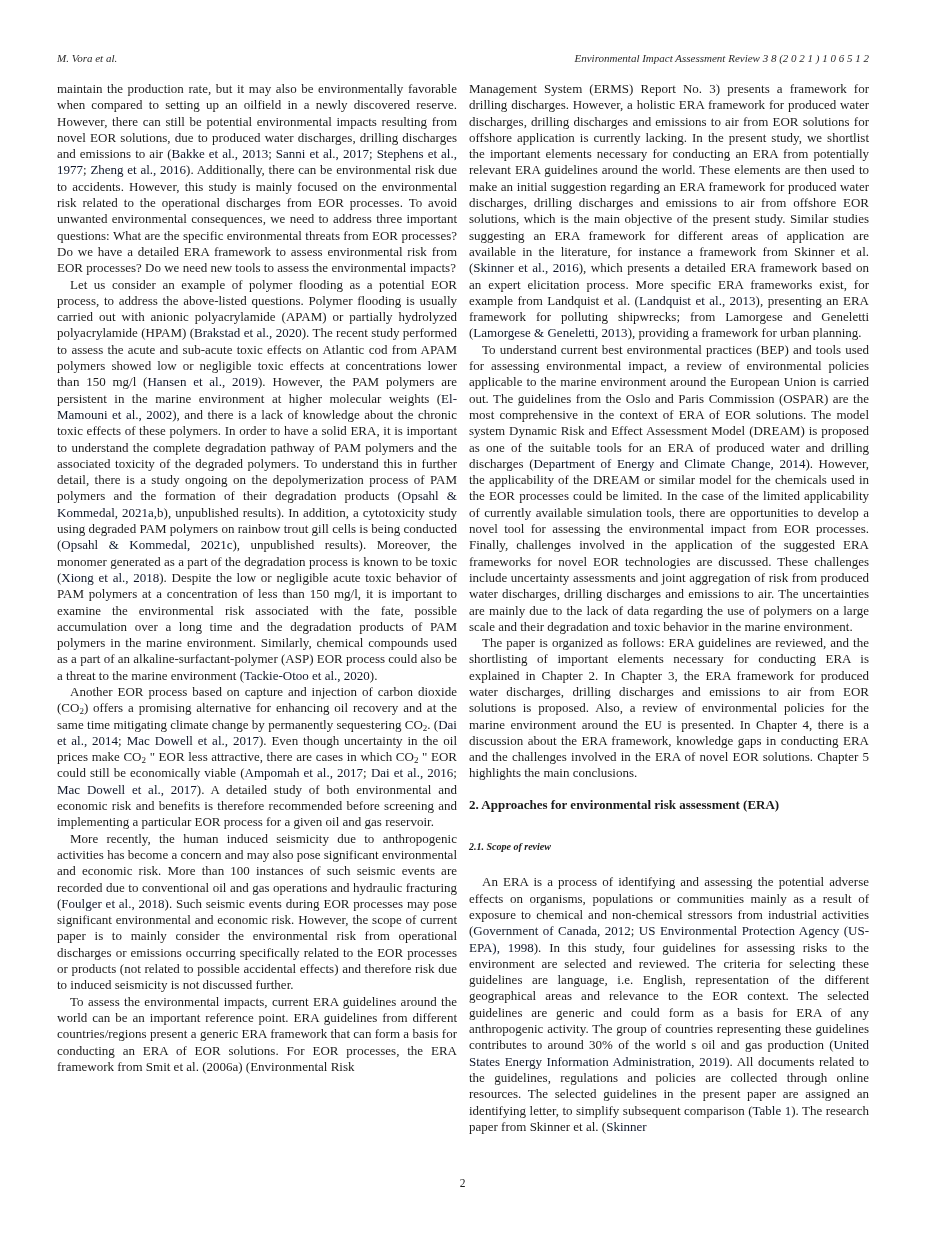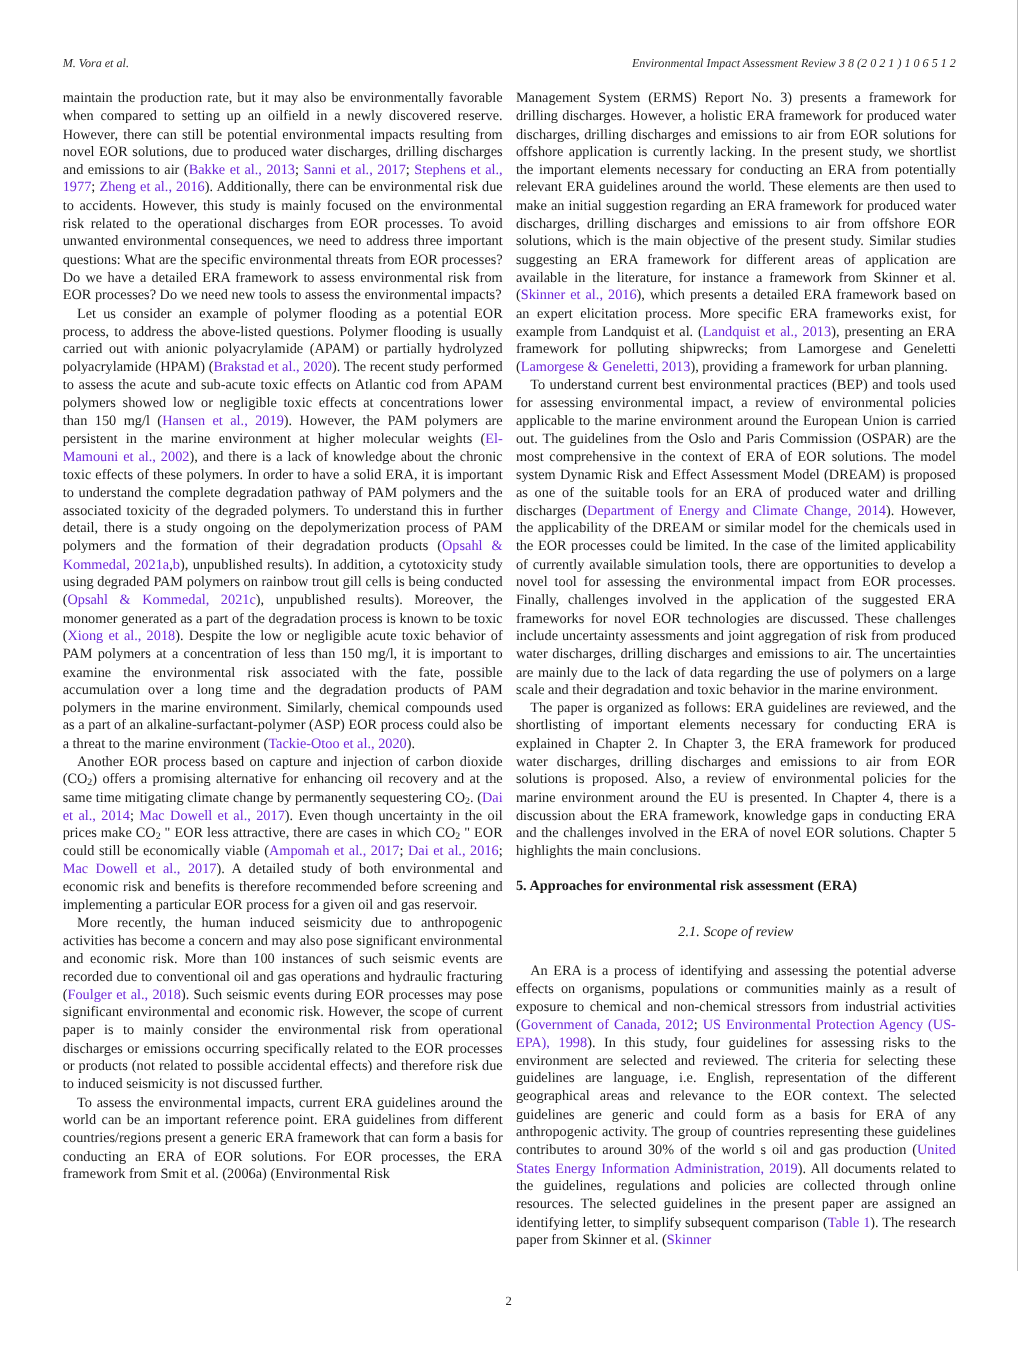--- a/index.html
+++ b/index.html
@@ -29,25 +29,25 @@
     color:#1b1b1b;
   }
   .col p{margin:0;}
   .col p.indent{text-indent:13px;}
   .col h2{
     font-size:13px;font-weight:bold;
     margin:15px 0 26px 0;line-height:16.3px;
     text-align:left;
   }
   .col h3{
-    font-size:13px;font-weight:normal;font-style:italic;
+    font-size:10px;font-weight:bold;font-style:italic;
     margin:0 0 19px 0;line-height:16.3px;
-    text-align:center;
+    text-align:left;
   }
-  .link{color:#6d28d9;cursor:pointer;}
+  .link{color:#0f172a;cursor:pointer;}
   .sub{font-size:9px;vertical-align:-2px;line-height:0;}
   .page-number{
     position:absolute;top:1177px;left:0;width:100%;
     text-align:center;font-size:11.5px;color:#1b1b1b;
   }
 </style>
 </head>
 <body>
 
 <div class="page">
@@ -62,21 +62,21 @@
         <p><span>maintain the production rate, but it may also be environmentally favorable when compared to setting up an oilfield in a newly discovered reserve. However, there can still be potential environmental impacts resulting from novel EOR solutions, due to produced water discharges, drilling discharges and emissions to air (</span><span class="link">Bakke et al., 2013</span><span>; </span><span class="link">Sanni et al., 2017</span><span>; </span><span class="link">Stephens et al., 1977</span><span>; </span><span class="link">Zheng et al., 2016</span><span>). Additionally, there can be environmental risk due to accidents. However, this study is mainly focused on the environmental risk related to the operational discharges from EOR processes. To avoid unwanted environmental consequences, we need to address three important questions: What are the specific environmental threats from EOR processes? Do we have a detailed ERA framework to assess environmental risk from EOR processes? Do we need new tools to assess the environmental impacts?</span></p>
         <p class="indent"><span>Let us consider an example of polymer flooding as a potential EOR process, to address the above-listed questions. Polymer flooding is usually carried out with anionic polyacrylamide (APAM) or partially hydrolyzed polyacrylamide (HPAM) (</span><span class="link">Brakstad et al., 2020</span><span>). The recent study performed to assess the acute and sub-acute toxic effects on Atlantic cod from APAM polymers showed low or negligible toxic effects at concentrations lower than 150 mg/l (</span><span class="link">Hansen et al., 2019</span><span>). However, the PAM polymers are persistent in the marine environment at higher molecular weights (</span><span class="link">El-Mamouni et al., 2002</span><span>), and there is a lack of knowledge about the chronic toxic effects of these polymers. In order to have a solid ERA, it is important to understand the complete degradation pathway of PAM polymers and the associated toxicity of the degraded polymers. To understand this in further detail, there is a study ongoing on the depolymerization process of PAM polymers and the formation of their degradation products (</span><span class="link">Opsahl &amp; Kommedal, 2021a</span><span>,</span><span class="link">b</span><span>), unpublished results). In addition, a cytotoxicity study using degraded PAM polymers on rainbow trout gill cells is being conducted (</span><span class="link">Opsahl &amp; Kommedal, 2021c</span><span>), unpublished results). Moreover, the monomer generated as a part of the degradation process is known to be toxic (</span><span class="link">Xiong et al., 2018</span><span>). Despite the low or negligible acute toxic behavior of PAM polymers at a concentration of less than 150 mg/l, it is important to examine the environmental risk associated with the fate, possible accumulation over a long time and the degradation products of PAM polymers in the marine environment. Similarly, chemical compounds used as a part of an alkaline-surfactant-polymer (ASP) EOR process could also be a threat to the marine environment (</span><span class="link">Tackie-Otoo et al., 2020</span><span>).</span></p>
         <p class="indent"><span>Another EOR process based on capture and injection of carbon dioxide (CO</span><span class="sub">2</span><span>) offers a promising alternative for enhancing oil recovery and at the same time mitigating climate change by permanently sequestering CO</span><span class="sub">2</span><span>. (</span><span class="link">Dai et al., 2014</span><span>; </span><span class="link">Mac Dowell et al., 2017</span><span>). Even though uncertainty in the oil prices make CO</span><span class="sub">2</span><span> " EOR less attractive, there are cases in which CO</span><span class="sub">2</span><span> " EOR could still be economically viable (</span><span class="link">Ampomah et al., 2017</span><span>; </span><span class="link">Dai et al., 2016</span><span>; </span><span class="link">Mac Dowell et al., 2017</span><span>). A detailed study of both environmental and economic risk and benefits is therefore recommended before screening and implementing a particular EOR process for a given oil and gas reservoir.</span></p>
         <p class="indent"><span>More recently, the human induced seismicity due to anthropogenic activities has become a concern and may also pose significant environmental and economic risk. More than 100 instances of such seismic events are recorded due to conventional oil and gas operations and hydraulic fracturing (</span><span class="link">Foulger et al., 2018</span><span>). Such seismic events during EOR processes may pose significant environmental and economic risk. However, the scope of current paper is to mainly consider the environmental risk from operational discharges or emissions occurring specifically related to the EOR processes or products (not related to possible accidental effects) and therefore risk due to induced seismicity is not discussed further.</span></p>
         <p class="indent"><span>To assess the environmental impacts, current ERA guidelines around the world can be an important reference point. ERA guidelines from different countries/regions present a generic ERA framework that can form a basis for conducting an ERA of EOR solutions. For EOR processes, the ERA framework from Smit et al. (2006a) (Environmental Risk</span></p>
       </div>
     <div class="col">
         <p><span>Management System (ERMS) Report No. 3) presents a framework for drilling discharges. However, a holistic ERA framework for produced water discharges, drilling discharges and emissions to air from EOR solutions for offshore application is currently lacking. In the present study, we shortlist the important elements necessary for conducting an ERA from potentially relevant ERA guidelines around the world. These elements are then used to make an initial suggestion regarding an ERA framework for produced water discharges, drilling discharges and emissions to air from offshore EOR solutions, which is the main objective of the present study. Similar studies suggesting an ERA framework for different areas of application are available in the literature, for instance a framework from Skinner et al. (</span><span class="link">Skinner et al., 2016</span><span>), which presents a detailed ERA framework based on an expert elicitation process. More specific ERA frameworks exist, for example from Landquist et al. (</span><span class="link">Landquist et al., 2013</span><span>), presenting an ERA framework for polluting shipwrecks; from Lamorgese and Geneletti (</span><span class="link">Lamorgese &amp; Geneletti, 2013</span><span>), providing a framework for urban planning.</span></p>
         <p class="indent"><span>To understand current best environmental practices (BEP) and tools used for assessing environmental impact, a review of environmental policies applicable to the marine environment around the European Union is carried out. The guidelines from the Oslo and Paris Commission (OSPAR) are the most comprehensive in the context of ERA of EOR solutions. The model system Dynamic Risk and Effect Assessment Model (DREAM) is proposed as one of the suitable tools for an ERA of produced water and drilling discharges (</span><span class="link">Department of Energy and Climate Change, 2014</span><span>). However, the applicability of the DREAM or similar model for the chemicals used in the EOR processes could be limited. In the case of the limited applicability of currently available simulation tools, there are opportunities to develop a novel tool for assessing the environmental impact from EOR processes. Finally, challenges involved in the application of the suggested ERA frameworks for novel EOR technologies are discussed. These challenges include uncertainty assessments and joint aggregation of risk from produced water discharges, drilling discharges and emissions to air. The uncertainties are mainly due to the lack of data regarding the use of polymers on a large scale and their degradation and toxic behavior in the marine environment.</span></p>
         <p class="indent"><span>The paper is organized as follows: ERA guidelines are reviewed, and the shortlisting of important elements necessary for conducting ERA is explained in Chapter 2. In Chapter 3, the ERA framework for produced water discharges, drilling discharges and emissions to air from EOR solutions is proposed. Also, a review of environmental policies for the marine environment around the EU is presented. In Chapter 4, there is a discussion about the ERA framework, knowledge gaps in conducting ERA and the challenges involved in the ERA of novel EOR solutions. Chapter 5 highlights the main conclusions.</span></p>
-        <h2>5. Approaches for environmental risk assessment (ERA)</h2>
+        <h2>2. Approaches for environmental risk assessment (ERA)</h2>
         <h3>2.1. Scope of review</h3>
         <p class="indent"><span>An ERA is a process of identifying and assessing the potential adverse effects on organisms, populations or communities mainly as a result of exposure to chemical and non-chemical stressors from industrial activities (</span><span class="link">Government of Canada, 2012</span><span>; </span><span class="link">US Environmental Protection Agency (US-EPA), 1998</span><span>). In this study, four guidelines for assessing risks to the environment are selected and reviewed. The criteria for selecting these guidelines are language, i.e. English, representation of the different geographical areas and relevance to the EOR context. The selected guidelines are generic and could form as a basis for ERA of any anthropogenic activity. The group of countries representing these guidelines contributes to around 30% of the world s oil and gas production (</span><span class="link">United States Energy Information Administration, 2019</span><span>). All documents related to the guidelines, regulations and policies are collected through online resources. The selected guidelines in the present paper are assigned an identifying letter, to simplify subsequent comparison (</span><span class="link">Table 1</span><span>). The research paper from Skinner et al. (</span><span class="link">Skinner</span></p>
       </div>
   </div>
 
   <div class="page-number">2</div>
 
 </div>
 
 </body></html>

